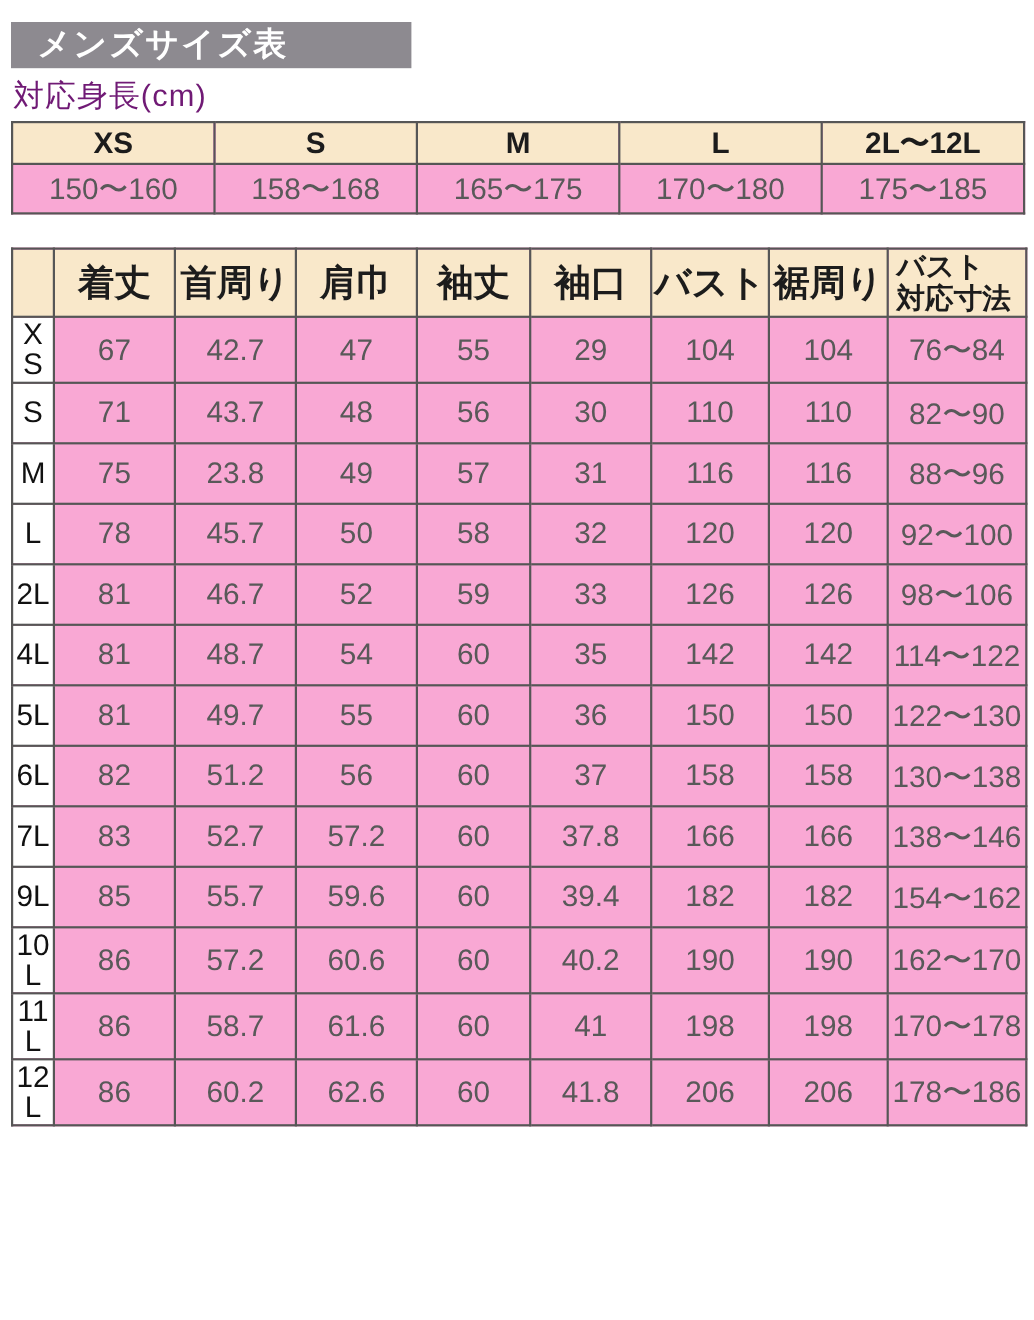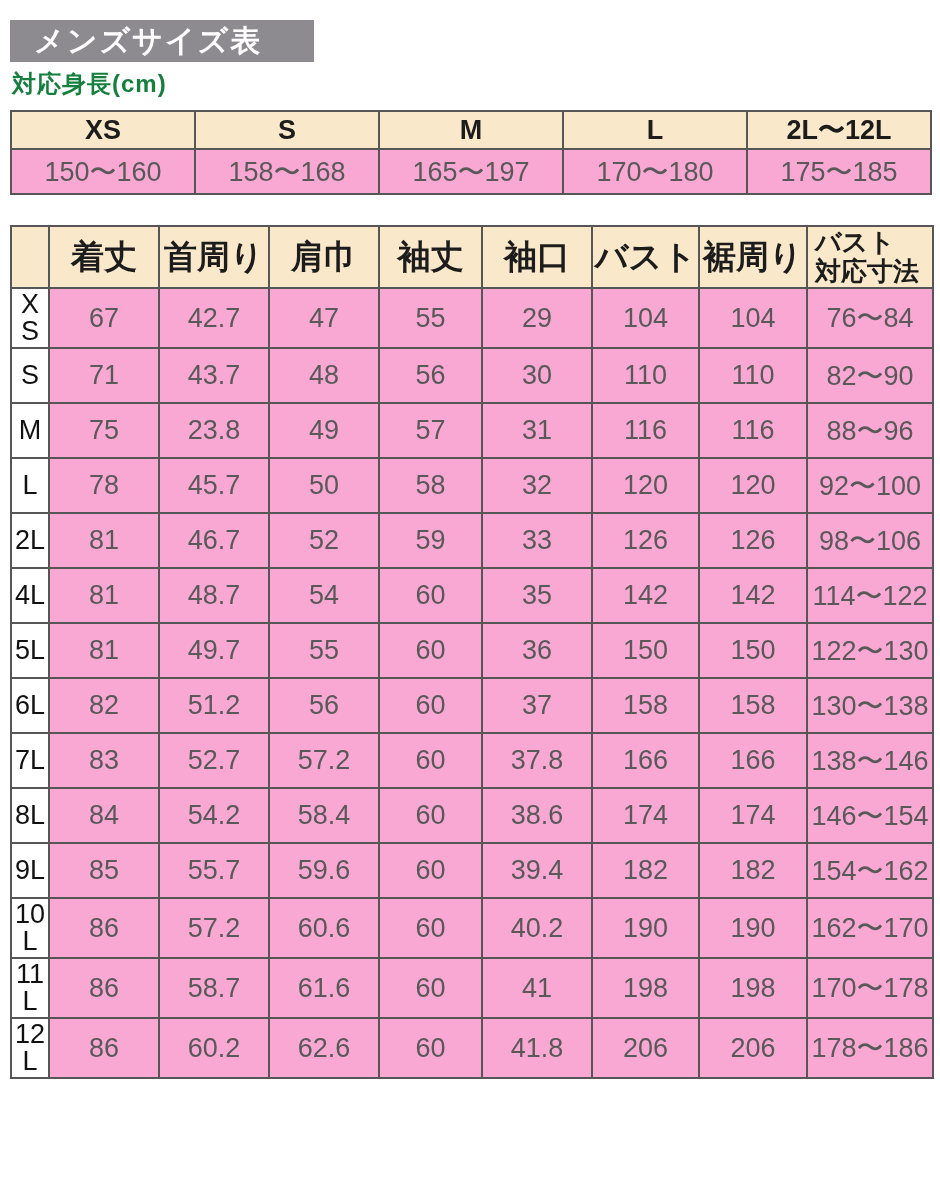--- a/index.html
+++ b/index.html
@@ -5,32 +5,32 @@
   * { box-sizing: border-box; }
   html, body {
     margin: 0; padding: 0;
     width: 940px; height: 1200px;
     background: #ffffff;
     font-family: "Liberation Sans", "DejaVu Sans", sans-serif;
     position: relative;
   }
   .title-bar {
     position: absolute; left: 10px; top: 20px;
-    width: 304px; height: 42px;
+    width: 364px; height: 42px;
     background: #8d8a90;
     color: #ffffff;
     font-size: 30px; font-weight: bold;
     line-height: 42px;
     padding-left: 24px;
     letter-spacing: 2px;
   }
   .subtitle {
     position: absolute; left: 12px; top: 68px;
-    font-size: 24px; font-weight: bold;
-    color: #15803d;
+    font-size: 28px; font-weight: normal;
+    color: #701a75;
     letter-spacing: 1px;
   }
   table {
     position: absolute;
     border-collapse: collapse;
     table-layout: fixed;
     background: #f9a8d4;
   }
   th, td {
     border: 2px solid #565656;
@@ -105,21 +105,21 @@
         <th>S</th>
         <th>M</th>
         <th>L</th>
         <th>2L〜12L</th>
       </tr>
   </thead>
   <tbody>
     <tr>
         <td>150〜160</td>
         <td>158〜168</td>
-        <td>165〜197</td>
+        <td>165〜175</td>
         <td>170〜180</td>
         <td>175〜185</td>
       </tr>
   </tbody>
 </table>
 
 <table id="size-table">
   <colgroup>
     <col style="width:38px">
       <col style="width:110px">
@@ -239,31 +239,20 @@
         <td>83</td>
         <td>52.7</td>
         <td>57.2</td>
         <td>60</td>
         <td>37.8</td>
         <td>166</td>
         <td>166</td>
         <td>138〜146</td>
       </tr>
       <tr>
-        <th>8L</th>
-        <td>84</td>
-        <td>54.2</td>
-        <td>58.4</td>
-        <td>60</td>
-        <td>38.6</td>
-        <td>174</td>
-        <td>174</td>
-        <td>146〜154</td>
-      </tr>
-      <tr>
         <th>9L</th>
         <td>85</td>
         <td>55.7</td>
         <td>59.6</td>
         <td>60</td>
         <td>39.4</td>
         <td>182</td>
         <td>182</td>
         <td>154〜162</td>
       </tr>

